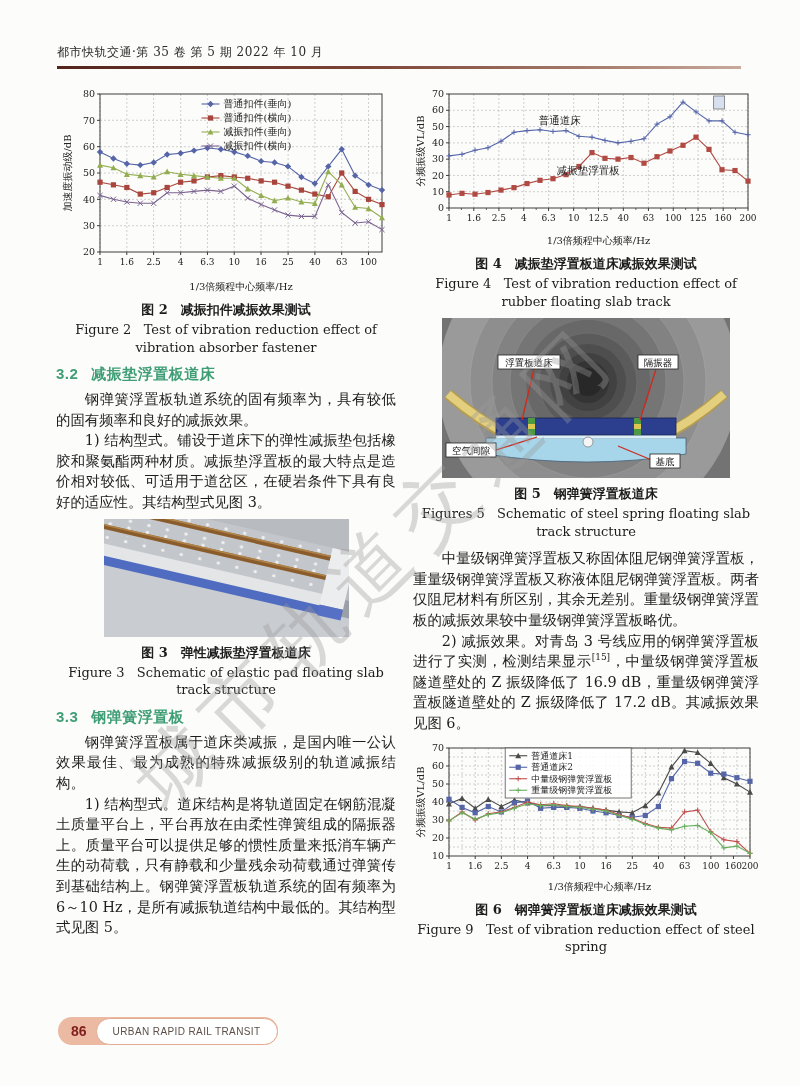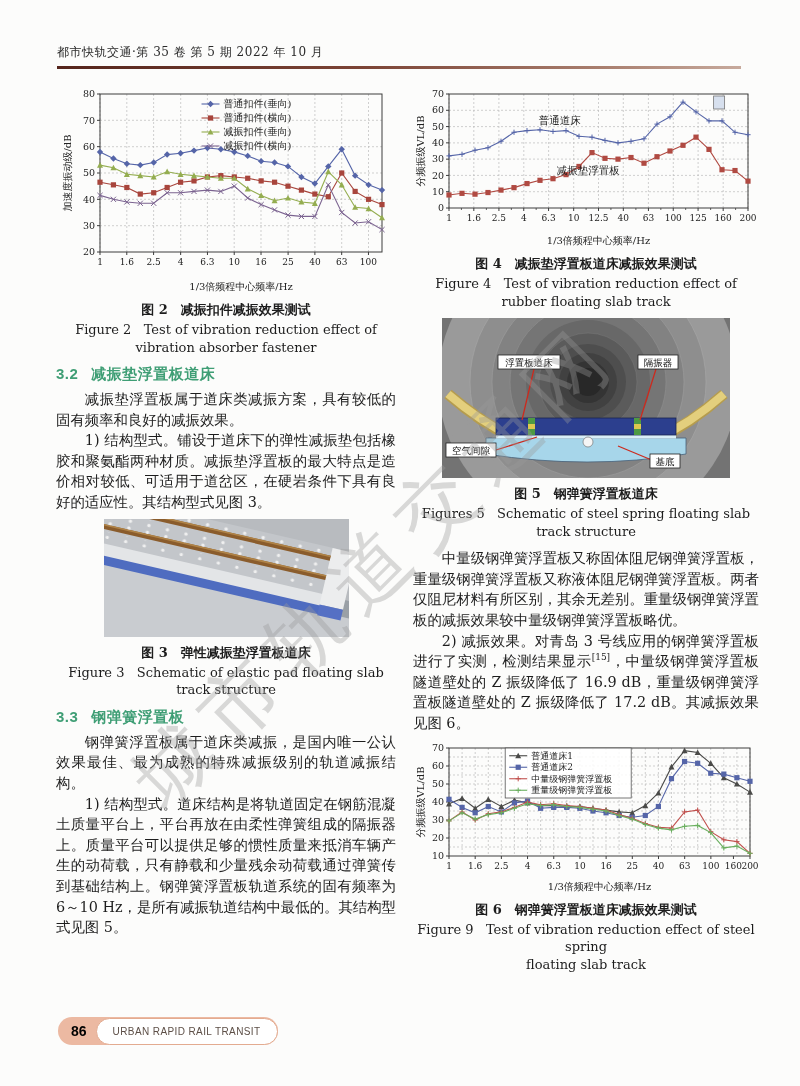--- a/index.html
+++ b/index.html
@@ -24,21 +24,21 @@
   .cap-en{font-size:13px;line-height:1.35;white-space:pre-wrap;}
   .chart-box{display:inline-block;}
   .illus{display:inline-block;line-height:0;}
   
   .watermark{position:absolute;left:148px;top:742px;transform:rotate(-45deg);transform-origin:0 50%;
              font-size:78px;letter-spacing:14px;color:#9a9a9a;opacity:.36;white-space:nowrap;
              pointer-events:none;z-index:6;}
   
   .footer{position:absolute;left:58px;top:1017px;z-index:2;}
   .footer-pill{display:inline-flex;align-items:center;background:#ecb9a2;border-radius:15px;height:28px;padding-left:13px;}
-  .page-num{font-family:"Liberation Sans",sans-serif;font-size:14px;font-weight:600;color:#000000;margin-right:9px;}
+  .page-num{font-family:"Liberation Sans",sans-serif;font-size:14px;font-weight:600;color:#7f1d1d;margin-right:9px;}
   .journal-pill{background:#fff;border:1.5px solid #e3ab90;border-radius:15px;height:25px;line-height:25px;
                 padding:0 16px;font-family:"Liberation Sans",sans-serif;font-size:10px;color:#5d4f47;letter-spacing:.4px;}.mt6{margin-top:6px}.mt8{margin-top:8px}
 </style>
 </head>
 <body>
 
 <div class="page">
 
   <div class="journal-line">都市快轨交通·第 35 卷  第 5 期  2022 年 10 月</div>
   <div class="header-rule"></div>
@@ -209,21 +209,21 @@
       <figcaption class="fig-caption">
         <div class="cap-zh">图 2　减振扣件减振效果测试</div>
         <div class="cap-en">Figure 2   Test of vibration reduction effect of</div>
         <div class="cap-en">vibration absorber fastener</div>
       </figcaption>
     </figure>
 
     <h3 class="sec">
       <span class="sec-num">3.2</span><span>减振垫浮置板道床</span>
     </h3>
-    <p class="body">减振垫浮置板属于道床类减振方案，具有较低的固有频率和良好的减振效果。</p>
+    <p class="body">钢弹簧浮置板轨道系统的固有频率为，具有较低的固有频率和良好的减振效果。</p>
     <p class="body">1) 结构型式。铺设于道床下的弹性减振垫包括橡胶和聚氨酯两种材质。减振垫浮置板的最大特点是造价相对较低、可适用于道岔区，在硬岩条件下具有良好的适应性。其结构型式见图 3。</p>
 
     <figure class="mt6">
       <span class="illus">
         <svg width="245" height="118" viewBox="0 0 245 118">
           <defs>
             <pattern id="dots" width="19" height="7" patternUnits="userSpaceOnUse">
               <circle cx="4" cy="3.5" r="1.7" fill="#f0f0f0"></circle>
             </pattern>
           </defs>
@@ -654,21 +654,20 @@
             <line x1="96.2" y1="36.75" x2="114.2" y2="36.75" stroke="#c0504d" stroke-width="1.1"></line>
             <path d="M102.60000000000001 36.75L107.8 36.75M105.2 34.15L105.2 39.35" stroke="#c0504d" stroke-width="1" fill="none"></path>
             <text x="118.2" y="39.75" font-size="9" fill="#222">中量级钢弹簧浮置板</text>
             <line x1="96.2" y1="48.25" x2="114.2" y2="48.25" stroke="#6aaf5f" stroke-width="1.1"></line>
             <path d="M102.60000000000001 48.25L107.8 48.25M105.2 45.65L105.2 50.85" stroke="#6aaf5f" stroke-width="1" fill="none"></path>
             <text x="118.2" y="51.25" font-size="9" fill="#222">重量级钢弹簧浮置板</text>
           </svg></div>
       <figcaption class="fig-caption">
         <div class="cap-zh">图 6　钢弹簧浮置板道床减振效果测试</div>
         <div class="cap-en">Figure 9   Test of vibration reduction effect of steel spring</div>
-        <div class="cap-en">floating slab track</div>
       </figcaption>
     </figure>
   </div>
 
   <div class="watermark">城市轨道交通网</div>
 
   <div class="footer">
     <div class="footer-pill">
       <span class="page-num">86</span>
       <span class="journal-pill">URBAN RAPID RAIL TRANSIT</span>

